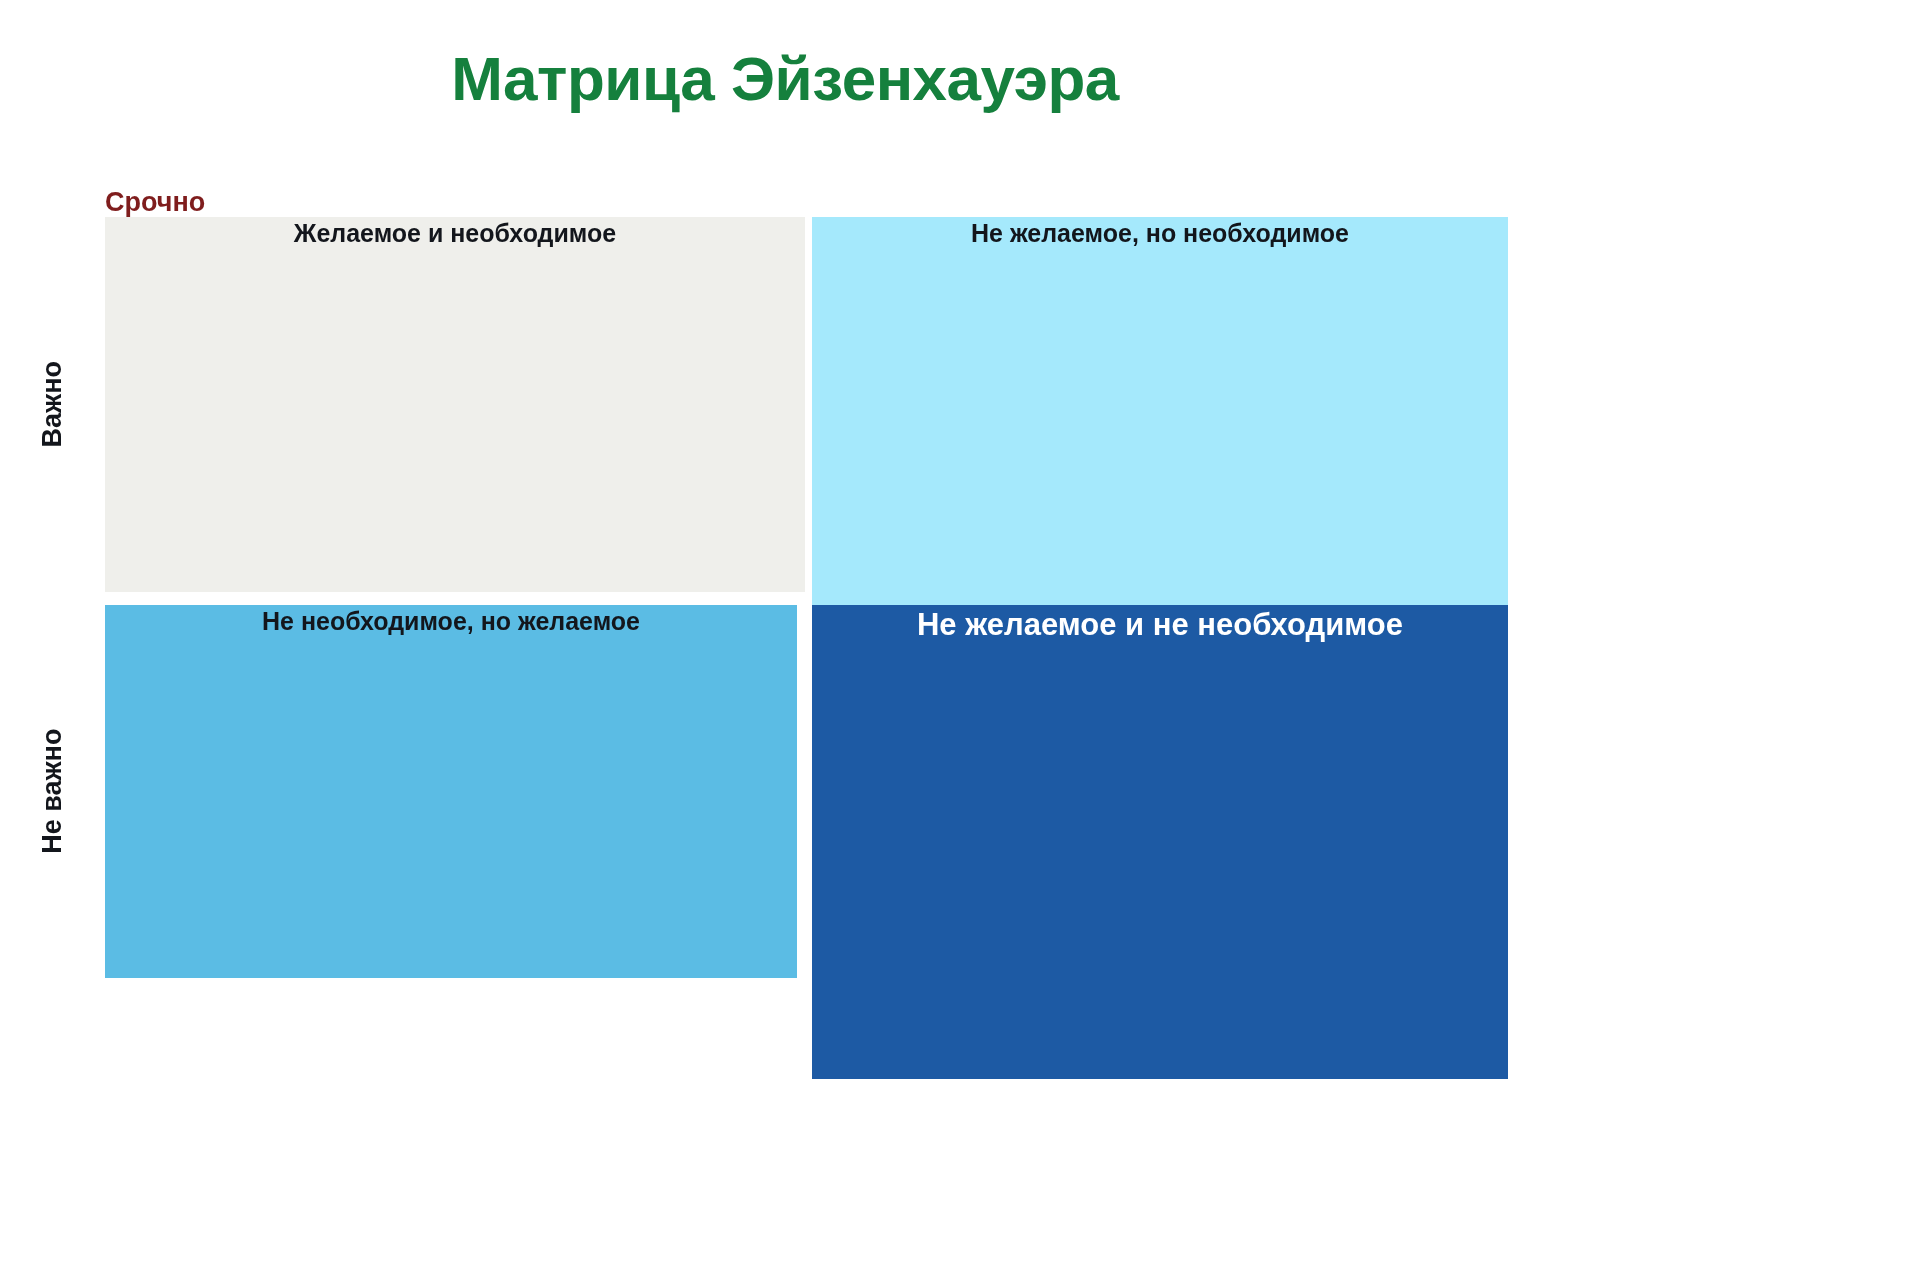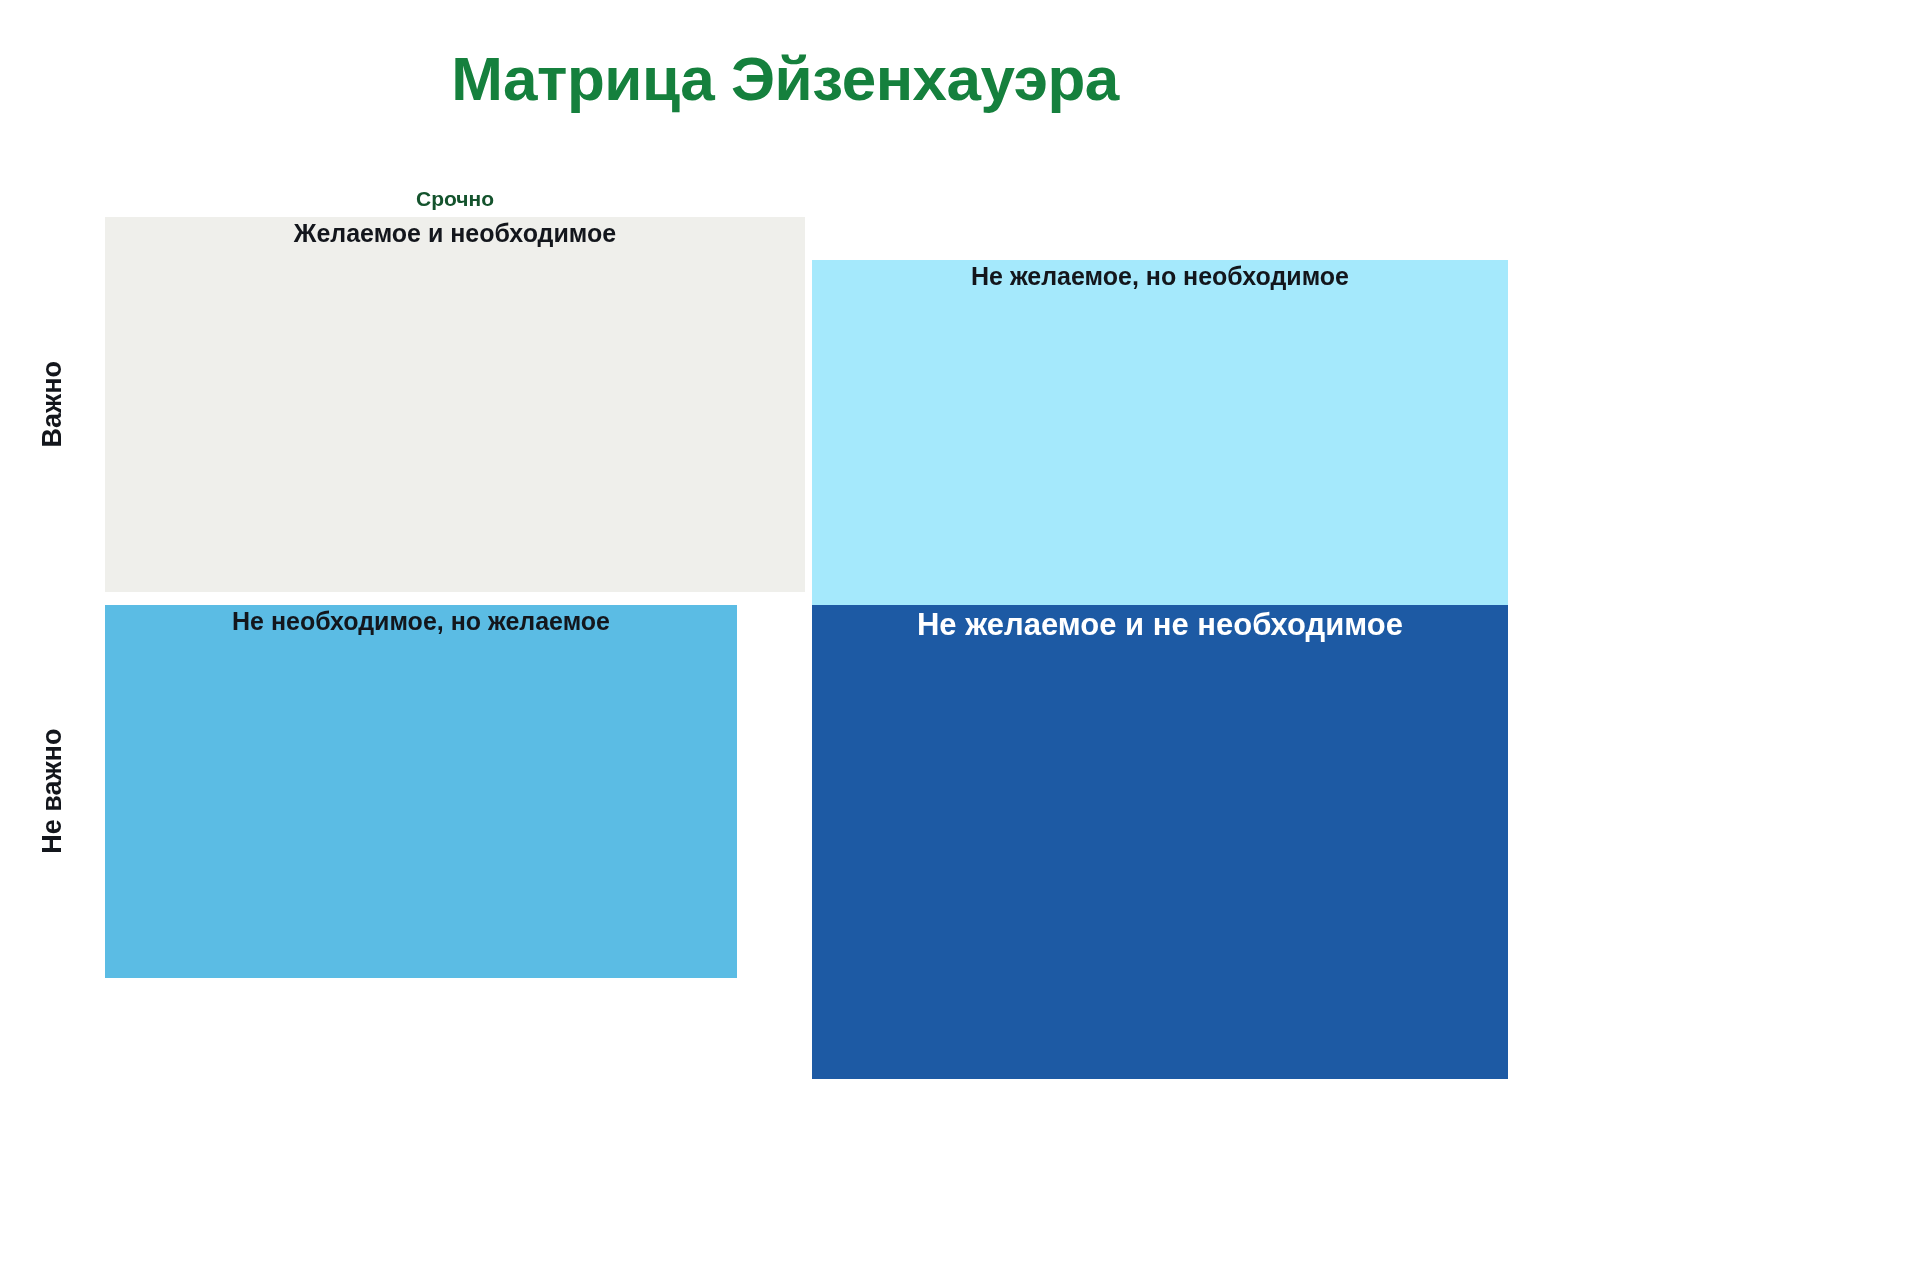--- a/index.html
+++ b/index.html
@@ -34,24 +34,24 @@
     letter-spacing: -0.5px;
     color: #15803d;
     line-height: 1.1;
     white-space: nowrap;
   }
 
   
   .col-header {
     position: absolute;
     top: 186px;
-    font-size: 21px;
+    font-size: 27px;
     font-weight: 700;
-    color: #14532d;
-    text-align: center;
+    color: #7f1d1d;
+    text-align: left;
     white-space: nowrap;
     line-height: 1.2;
   }
   .col-header.urgent {
     left: 105px;
     width: 700px;
   }
   .col-header.not-urgent {
     left: 812px;
     width: 696px;
@@ -110,28 +110,27 @@
     background: #efefeb;
   }
   .quadrant.q1 .q-text { color: #13161c; }
 
   .quadrant.q2 {
     left: 812px;
     top: 217px;
     width: 696px;
     height: 434px;
     background: #a5e9fc;
-    margin-top: 43px;
   }
   .quadrant.q2 .q-text { color: #13161c; }
 
   .quadrant.q3 {
     left: 105px;
     top: 605px;
-    width: 632px;
+    width: 692px;
     height: 373px;
     background: #5bbce4;
   }
   .quadrant.q3 .q-text { color: #13161c; }
 
   .quadrant.q4 {
     left: 812px;
     top: 605px;
     width: 696px;
     height: 474px;

